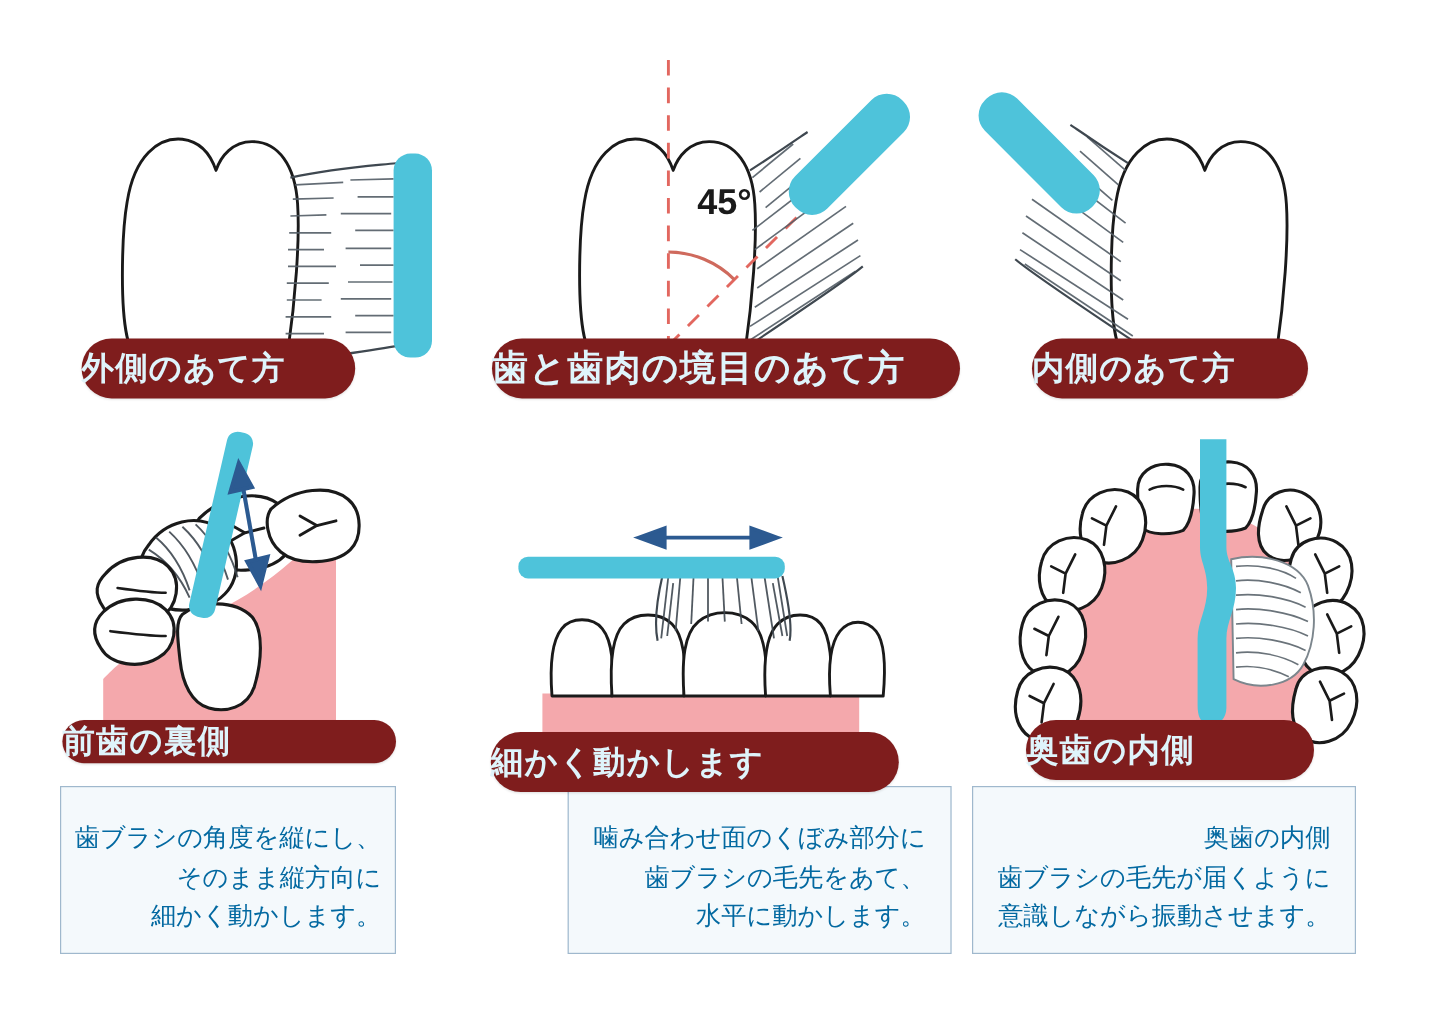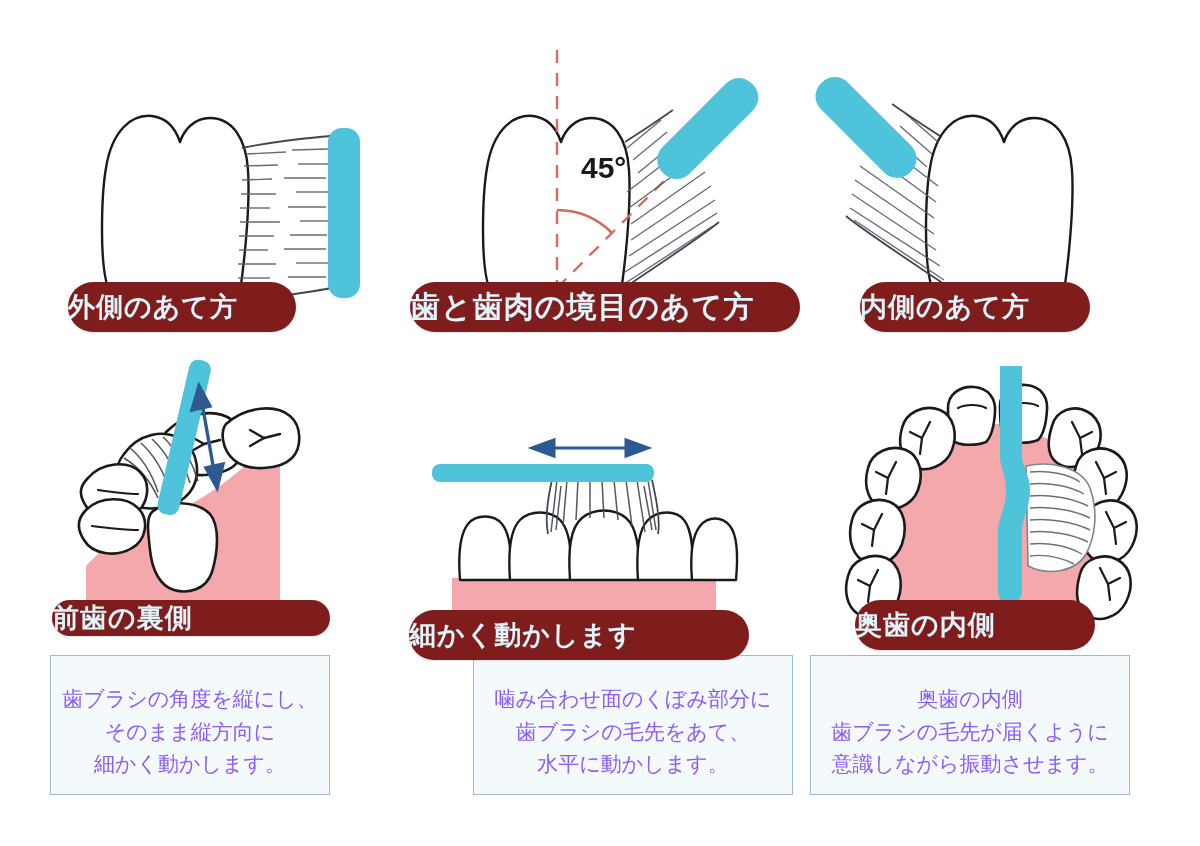--- a/index.html
+++ b/index.html
@@ -36,22 +36,22 @@
   
   .card{
     position:absolute;
     background:#f4f9fc;
     border:1px solid #9fb8cd;
     box-sizing:border-box;
     z-index:2;
     display:flex;align-items:center;justify-content:center;
   }
   .card-txt{
-    text-align:center;
-    color:#8b5cf6;
+    text-align:right;
+    color:#0369a1;
     font-size:21px;
     line-height:1.55;
     white-space:pre-line;
     padding-top:14px;
   }
 </style>
 </head>
 <body>
 
 <div id="root">

